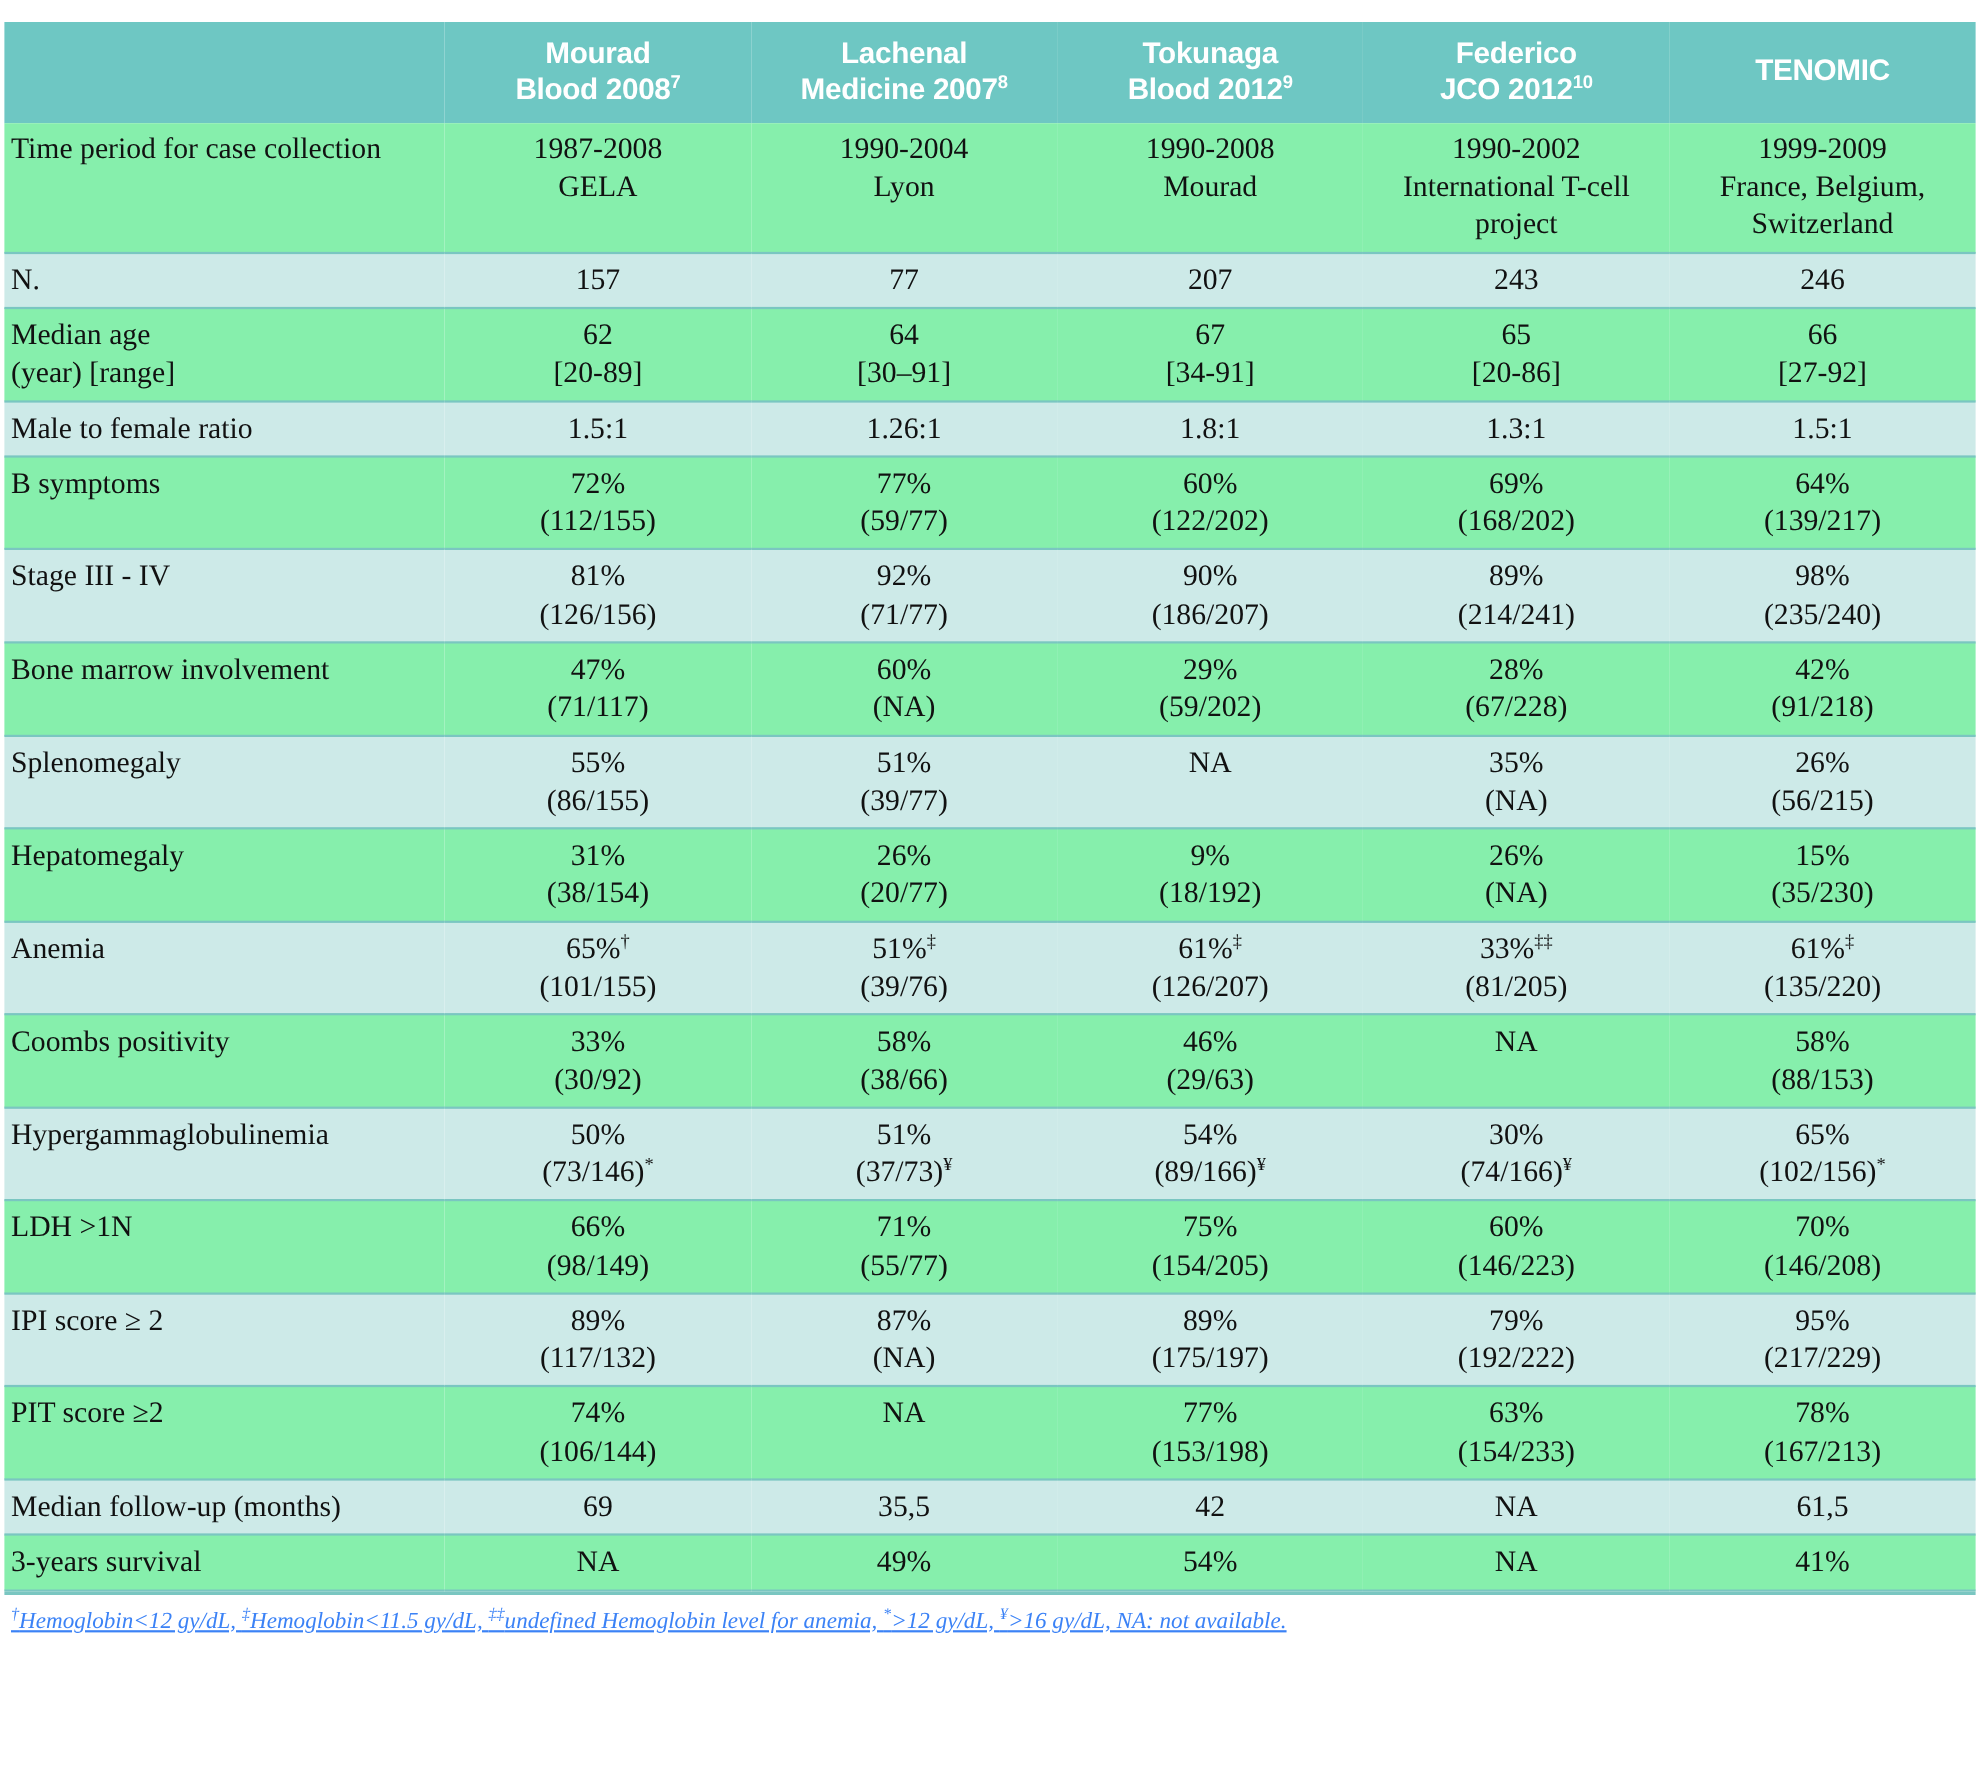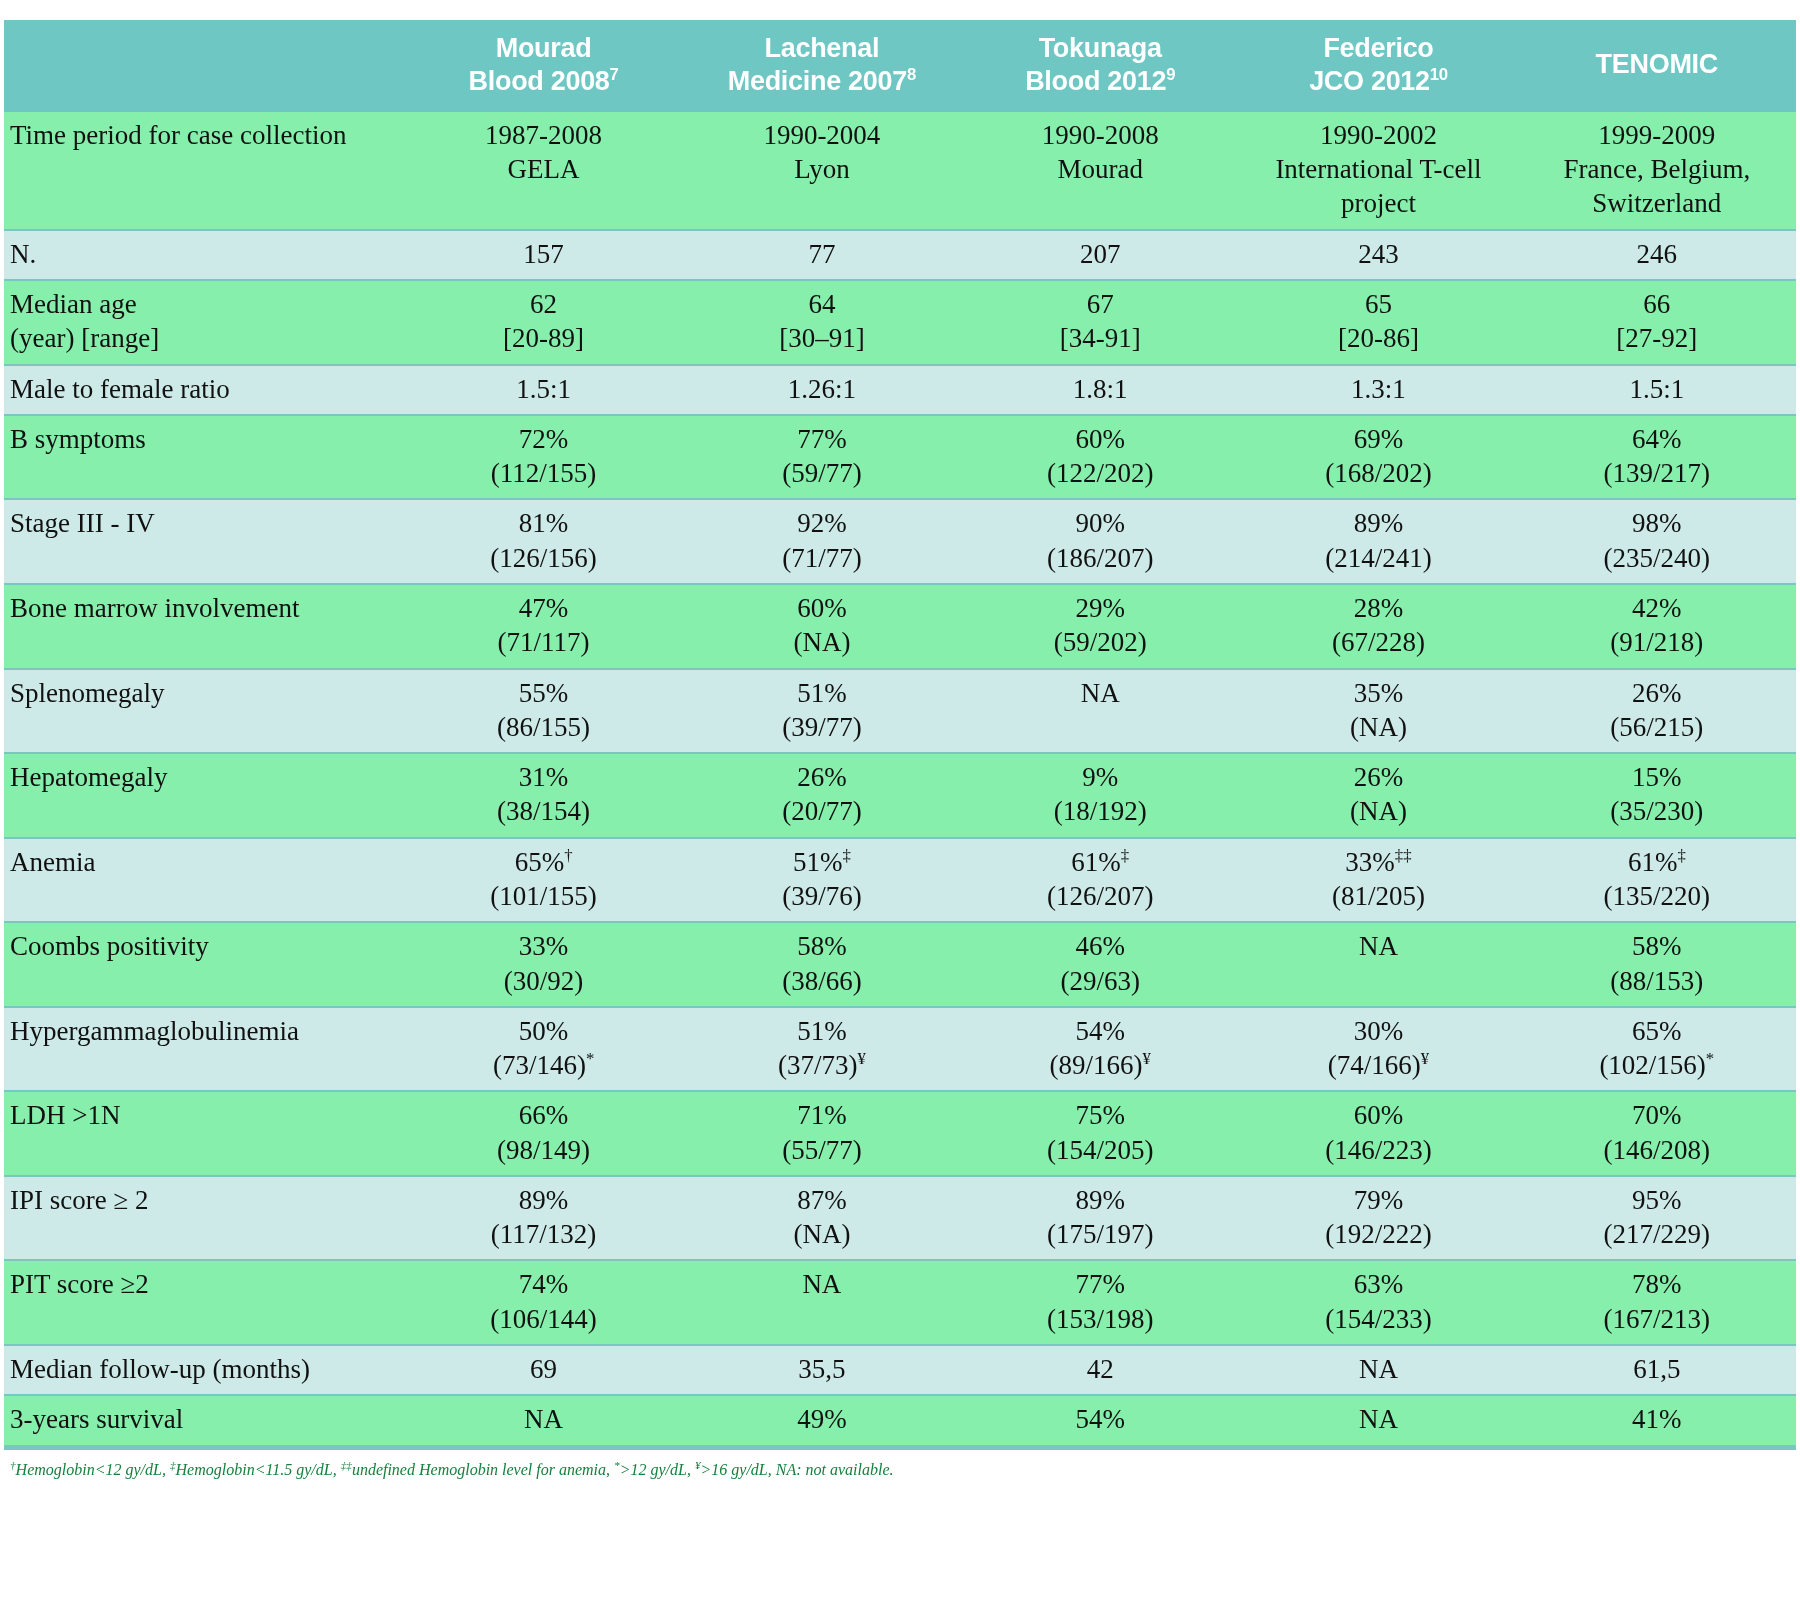--- a/index.html
+++ b/index.html
@@ -84,24 +84,25 @@
   
   col.c-label { width: 400px; }
   col.c-data  { width: 278px; }
 
   
   .footnote {
     margin-top: 10px;
     padding-left: 6px;
     font-family: "Liberation Serif", "DejaVu Serif", serif;
     font-style: italic;
-    font-size: 16px;
+    font-size: 21px;
     line-height: 1.25;
-    color: #15803d;
+    color: #3b82f6;
     white-space: nowrap;
+    text-decoration: underline;
   }
   .footnote sup {
     font-size: 0.7em;
     vertical-align: super;
     line-height: 0;
   }
   .top-rule {
     height: 3px;
     background: #7ac6c1;
     width: 1792px;

